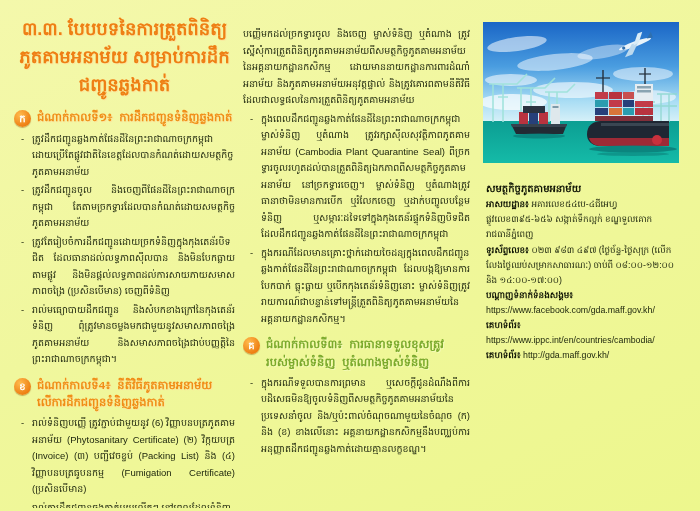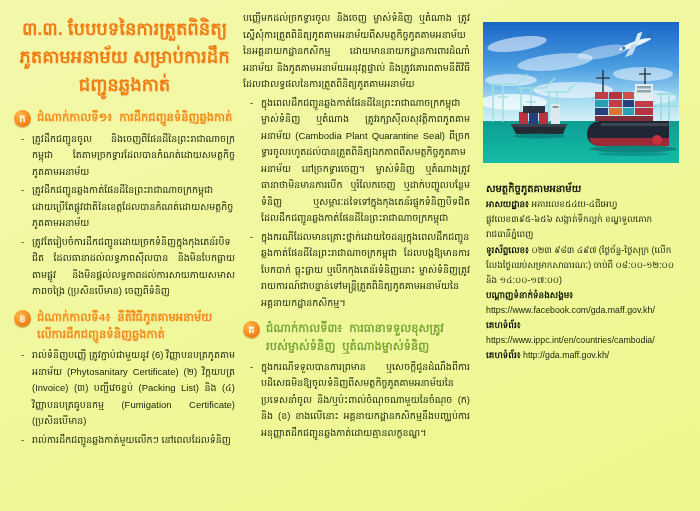--- a/index.html
+++ b/index.html
@@ -26,21 +26,21 @@
   }
   .sec-title{
     margin:0;font-size:11.5px;font-weight:bold;line-height:1.5;
     color:#f08d16;text-shadow:1px 1px 0 #fbe69e;font-family:Liberation Mono, monospace;
   }
   .sec-title.green{color:#7aa92c;text-shadow:1px 1px 0 #f4fab7;}
 
   .body-text{font-size:9.5px;line-height:1.74;text-align:justify;}
   .bullet{position:relative;margin:0 0 2px 7px;padding-left:11px;}
   .bullet:before{content:"-";position:absolute;left:0;top:0;color:#20290f;}
-  .para{margin:0 0 2px 0;}
+  .para{margin:16px 0 2px 0;}
 
   .photo{display:block;margin:22px 0 0 3px;width:196px;height:141px;}
 
   .contact{margin:17px 0 0 6px;width:192px;font-size:8.8px;line-height:1.72;}
   .contact-heading{font-size:10px;font-weight:bold;margin:0 0 3px 0;color:#101505;}
   .contact p{margin:0;}
   .lbl{font-weight:bold;color:#101505;}
 </style>
 </head>
 <body>
@@ -48,23 +48,24 @@
 <div class="page">
 
   <div class="col col1">
     <h1 class="main-title">៣.៣. បែបបទនៃការត្រួតពិនិត្យភូតគាមអនាម័យ សម្រាប់ការដឹកជញ្ជូនឆ្លងកាត់</h1>
 
     <div class="section-head">
       <span class="badge">ក</span>
       <h2 class="sec-title">ជំណាក់កាលទី១៖ ការដឹកជញ្ជូនទំនិញឆ្លងកាត់</h2>
     </div>
     <div class="body-text">
+      <p class="bullet">ត្រូវដឹកជញ្ជូនឆ្លងកាត់ផែនដីនៃព្រះរាជាណាចក្រកម្ពុជា ដោយប្រើតែផ្លូវជាតិនៃខេត្តដែលបានកំណត់ដោយសមត្ថកិច្ចភូតគាមអនាម័យ</p>
       <p class="bullet">ត្រូវដឹកជញ្ជូនចូល និងចេញពីផែនដីនៃព្រះរាជាណាចក្រកម្ពុជា តែតាមច្រកទ្វារដែលបានកំណត់ដោយសមត្ថកិច្ចភូតគាមអនាម័យ</p>
-      <p class="bullet">ត្រូវដឹកជញ្ជូនឆ្លងកាត់ផែនដីនៃព្រះរាជាណាចក្រកម្ពុជា ដោយប្រើតែផ្លូវជាតិនៃខេត្តដែលបានកំណត់ដោយសមត្ថកិច្ចភូតគាមអនាម័យ</p>
       <p class="bullet">ត្រូវតែរៀបចំការដឹកជញ្ជូនដោយច្រកទំនិញក្នុងកុងតេន័របិទជិត ដែលធានាដល់លទ្ធភាពស៊ីលបាន និងមិនបែកធ្លាយតាមផ្លូវ និងមិនផ្តល់លទ្ធភាពដល់ការសាយភាយសមាសភាពចង្រៃ (ប្រសិនបើមាន) ចេញពីទំនិញ</p>
+      <p class="bullet">រាល់មធ្យោបាយដឹកជញ្ជូន និងសំបកខាងក្រៅនៃកុងតេន័រទំនិញ ពុំត្រូវមានចម្លងមកជាមួយនូវសមាសភាពចង្រៃភូតគាមអនាម័យ និងសមាសភាពចង្រៃជាប់បញ្ញត្តិនៃព្រះរាជាណាចក្រកម្ពុជា។</p>
     </div>
 
     <div class="section-head">
       <span class="badge">ខ</span>
       <h2 class="sec-title">ជំណាក់កាលទី4៖ នីតិវិធីភូតគាមអនាម័យ លើការដឹកជញ្ជូនទំនិញឆ្លងកាត់</h2>
     </div>
     <div class="body-text">
       <p class="bullet">រាល់ទំនិញបញ្ញើ ត្រូវភ្ជាប់ជាមួយនូវ (6) វិញ្ញាបនបត្រភូតគាមអនាម័យ (Phytosanitary Certificate) (២) វិក្កយបត្រ (Invoice) (៣) បញ្ជីវេចខ្ចប់ (Packing List) និង (៤) វិញ្ញាបនបត្រធូបនកម្ម (Fumigation Certificate) (ប្រសិនបើមាន)</p>
       <p class="bullet">រាល់ការដឹកជញ្ជូនឆ្លងកាត់មួយលើកៗ នៅពេលដែលទំនិញ</p>
     </div>

